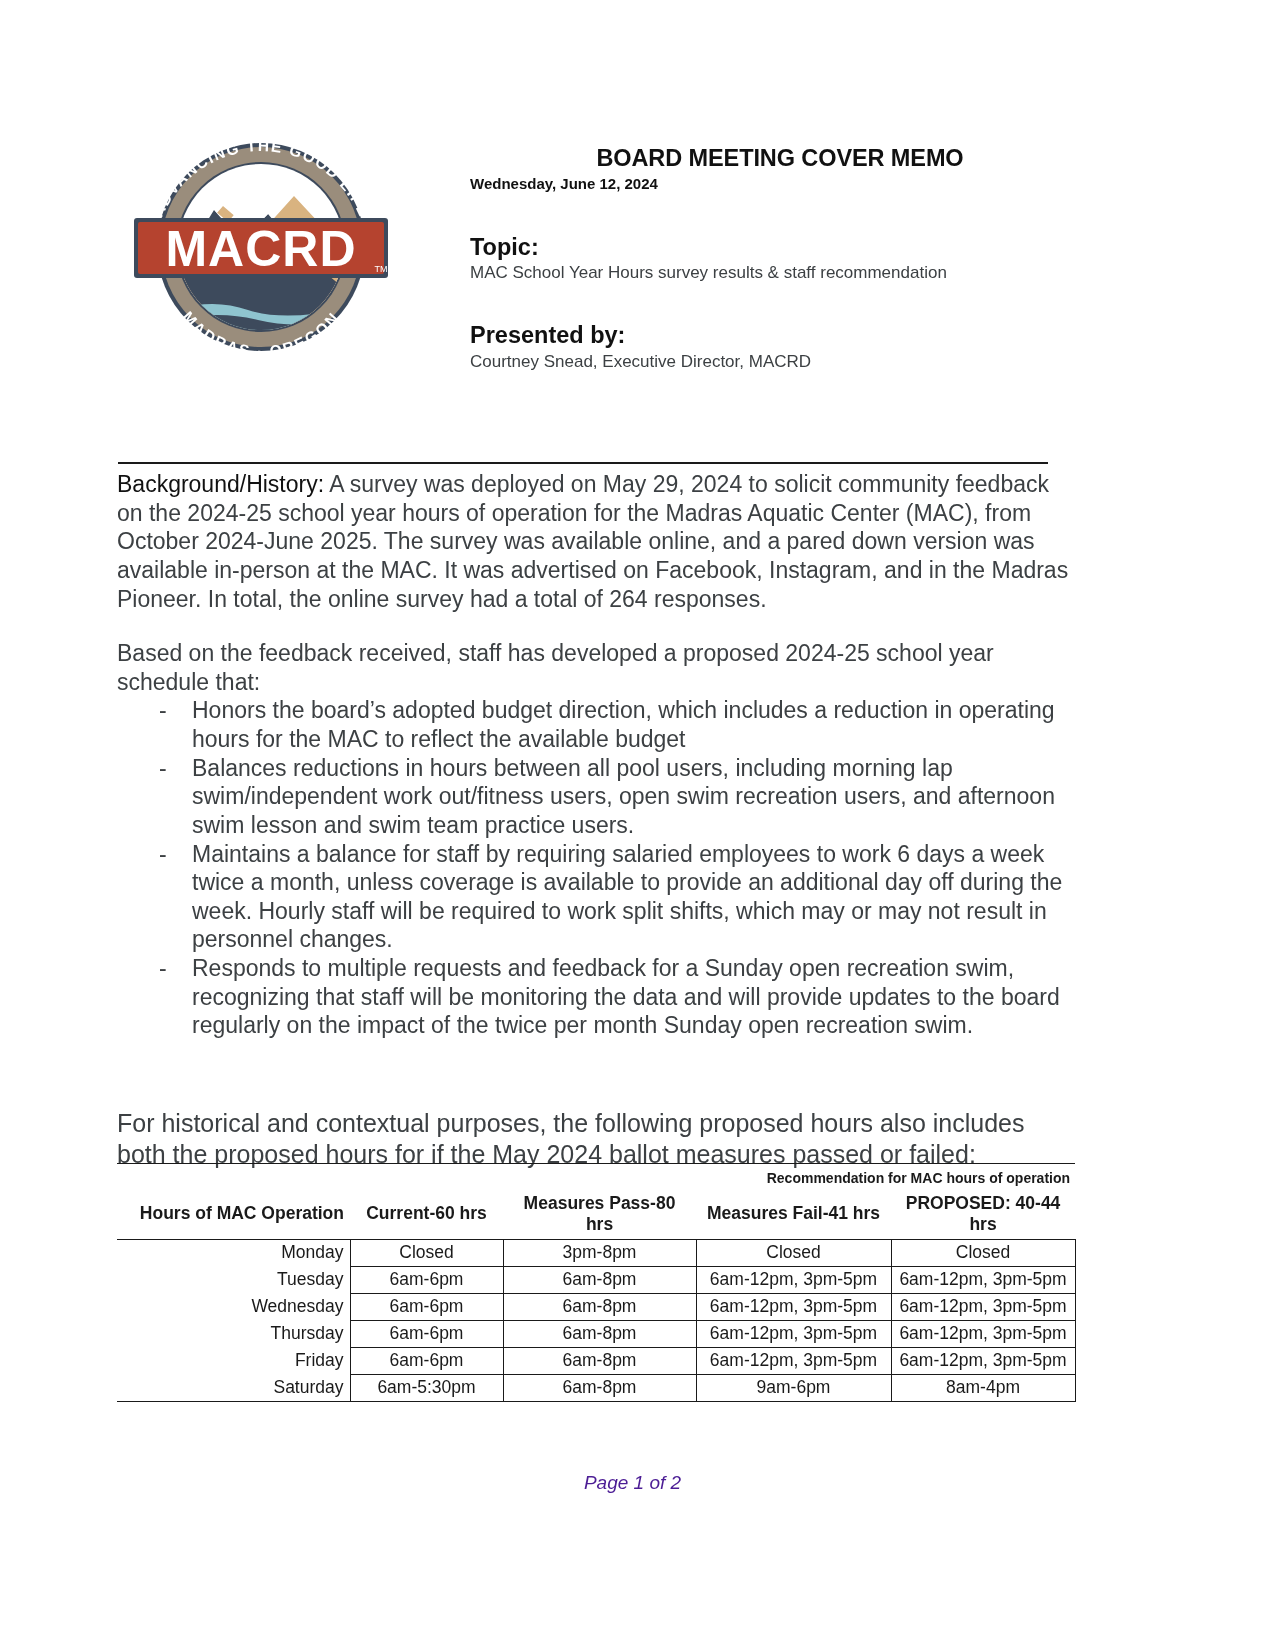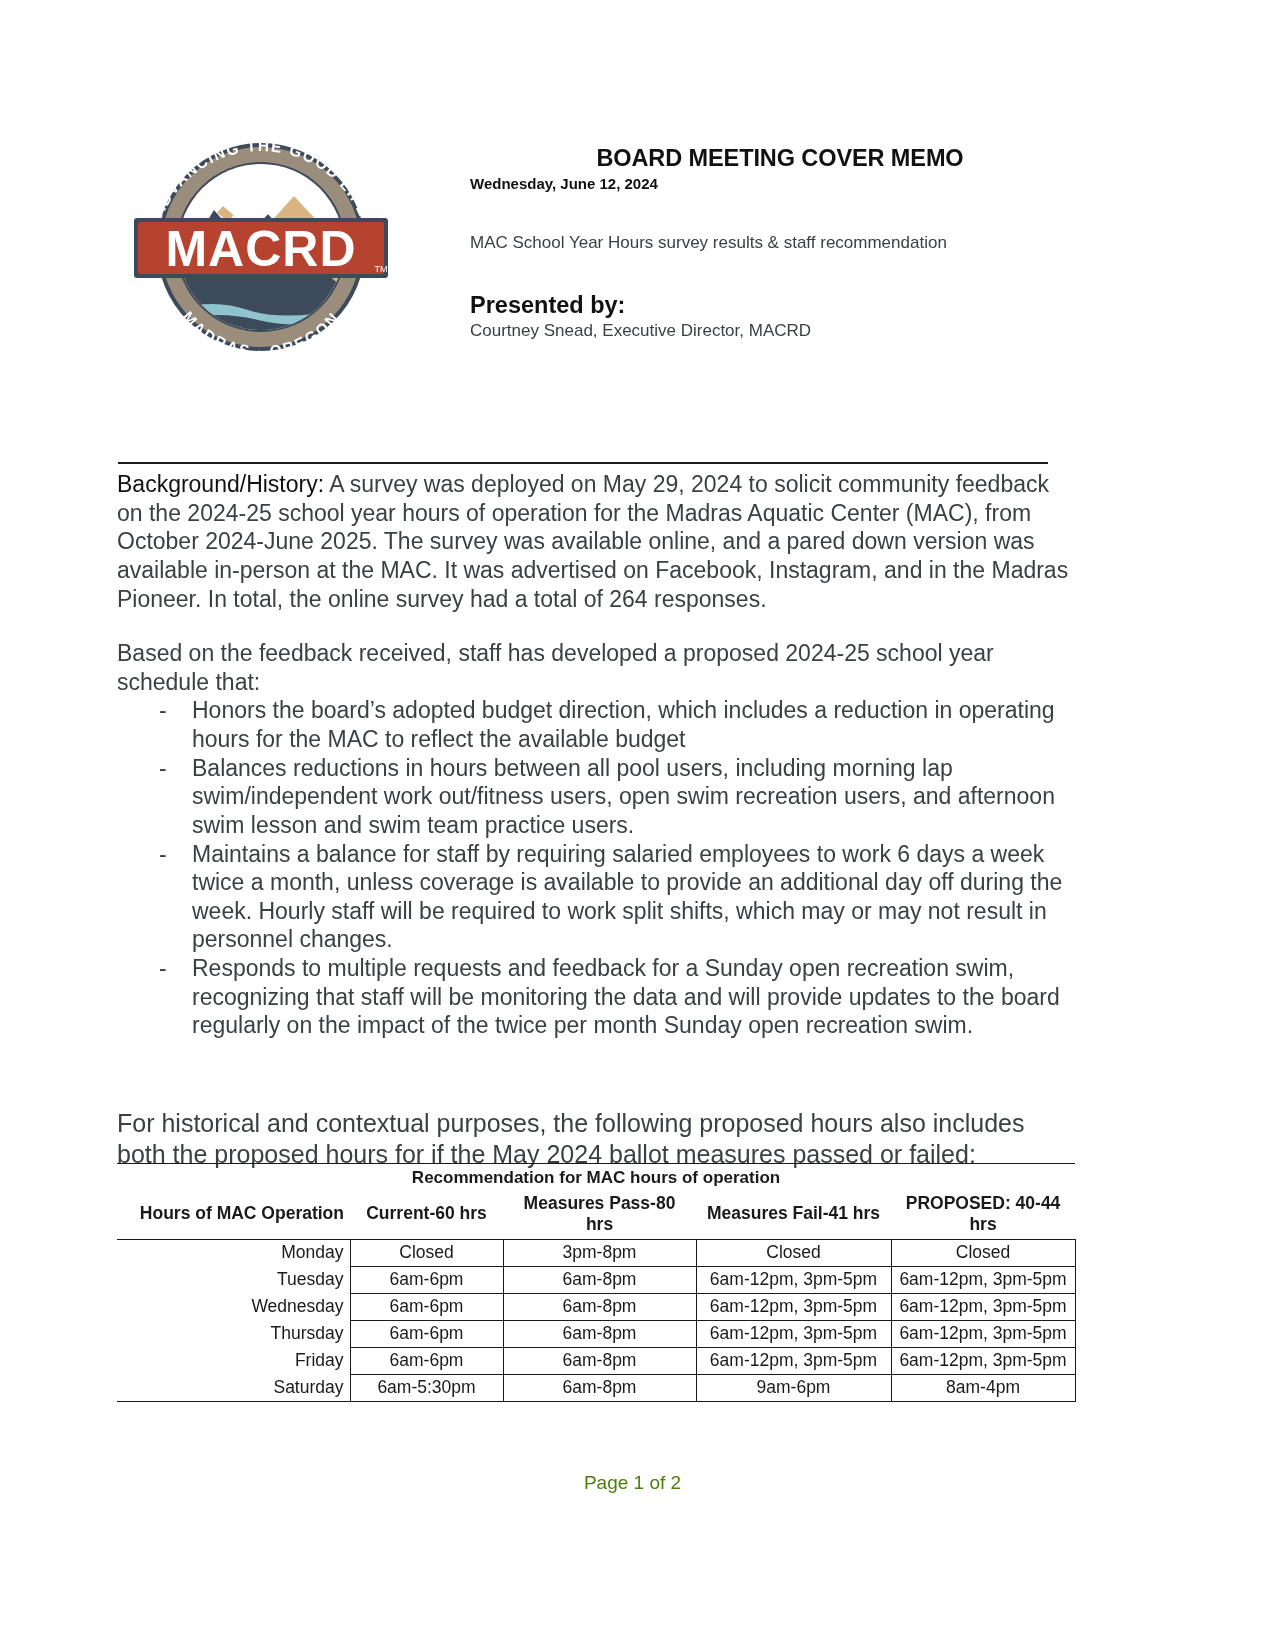--- a/index.html
+++ b/index.html
@@ -147,23 +147,23 @@
   }
   .hours-table td, .hours-table th {
     border: 1.6px solid #1a1a1a;
     padding: 2px 5px;
     font-weight: normal;
     vertical-align: middle;
     height: 27px;
     box-sizing: border-box;
   }
   .hours-table .title-row td {
-    text-align: center;
-    font-weight: bold;
-    font-size: 17px;
+    text-align: right;
+    font-weight: bold;
+    font-size: 14px;
     border-left: none;
     border-right: none;
     border-top: 1.6px solid #1a1a1a;
     border-bottom: none;
     padding-top: 3px;
   }
   .hours-table .head-row td {
     text-align: center;
     font-weight: bold;
     font-size: 17.5px;
@@ -197,21 +197,22 @@
   .col-prop  { width: 184px; }
 
   
   .footer {
     position: absolute;
     left: 0;
     top: 1472px;
     width: 1265px;
     text-align: center;
     font-size: 19px;
-    color: #4d7c0f;
+    color: #4c1d95;
+    font-style: italic;
   }
 </style>
 </head>
 <body>
 
 <div class="page">
 
   <div class="header">
 
     <div class="logo-wrap">
@@ -254,20 +255,21 @@
         <rect x="20" y="82" width="246" height="52" fill="#b5432f" rx="2"></rect>
         <text x="143" y="126" font-family="Liberation Sans, sans-serif" font-size="50" font-weight="bold" fill="#ffffff" text-anchor="middle" letter-spacing="1">MACRD</text>
         <text x="263" y="132" font-family="Liberation Sans, sans-serif" font-size="9" fill="#ffffff" text-anchor="middle">TM</text>
       </svg>
     </div>
 
     <div class="header-text">
       <p class="memo-title">BOARD MEETING COVER MEMO</p>
       <p class="memo-date">Wednesday, June 12, 2024</p>
       <div class="gap-lg"></div>
+      <p class="field-label">Topic:</p>
       <p class="field-value">MAC School Year Hours survey results &amp; staff recommendation</p>
       <div class="gap-md"></div>
       <p class="field-label">Presented by:</p>
       <p class="field-value">Courtney Snead, Executive Director, MACRD</p>
     </div>
   </div>
 
   <div class="hrule"></div>
 
   <div class="body-copy">

